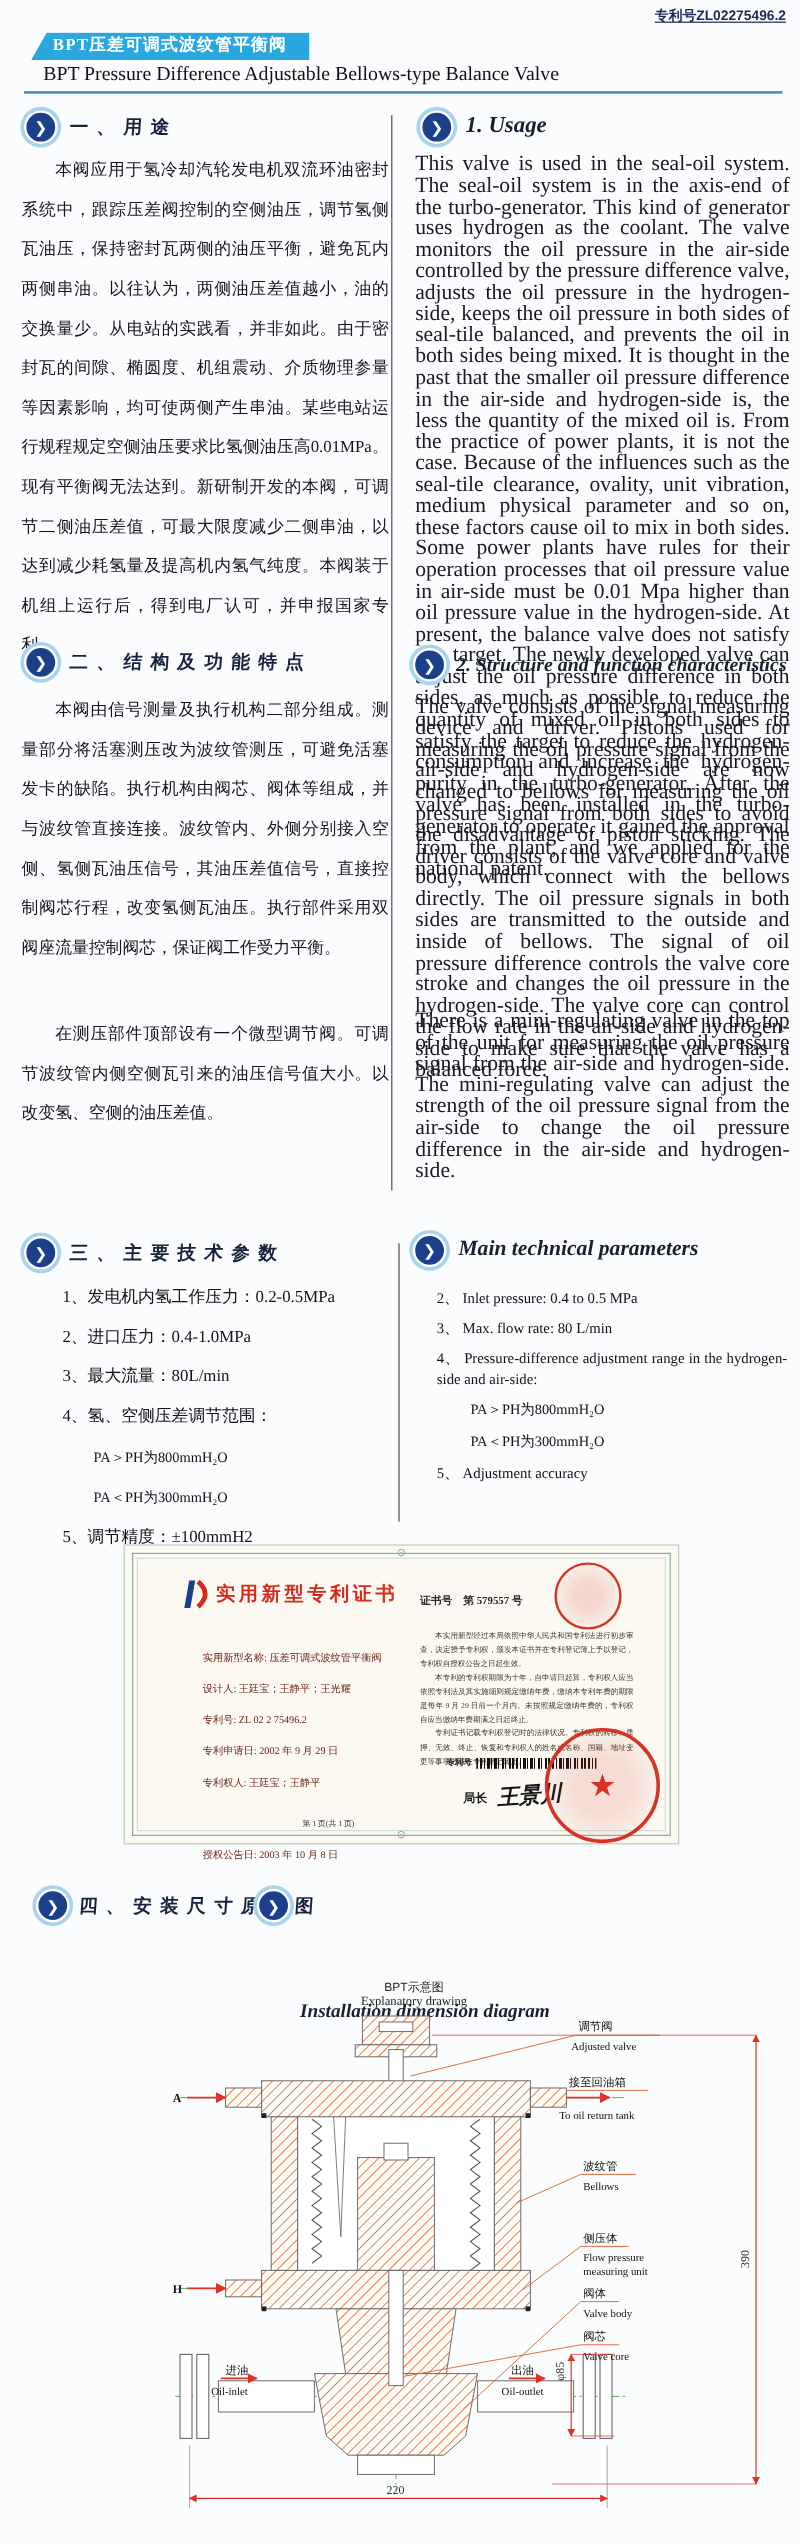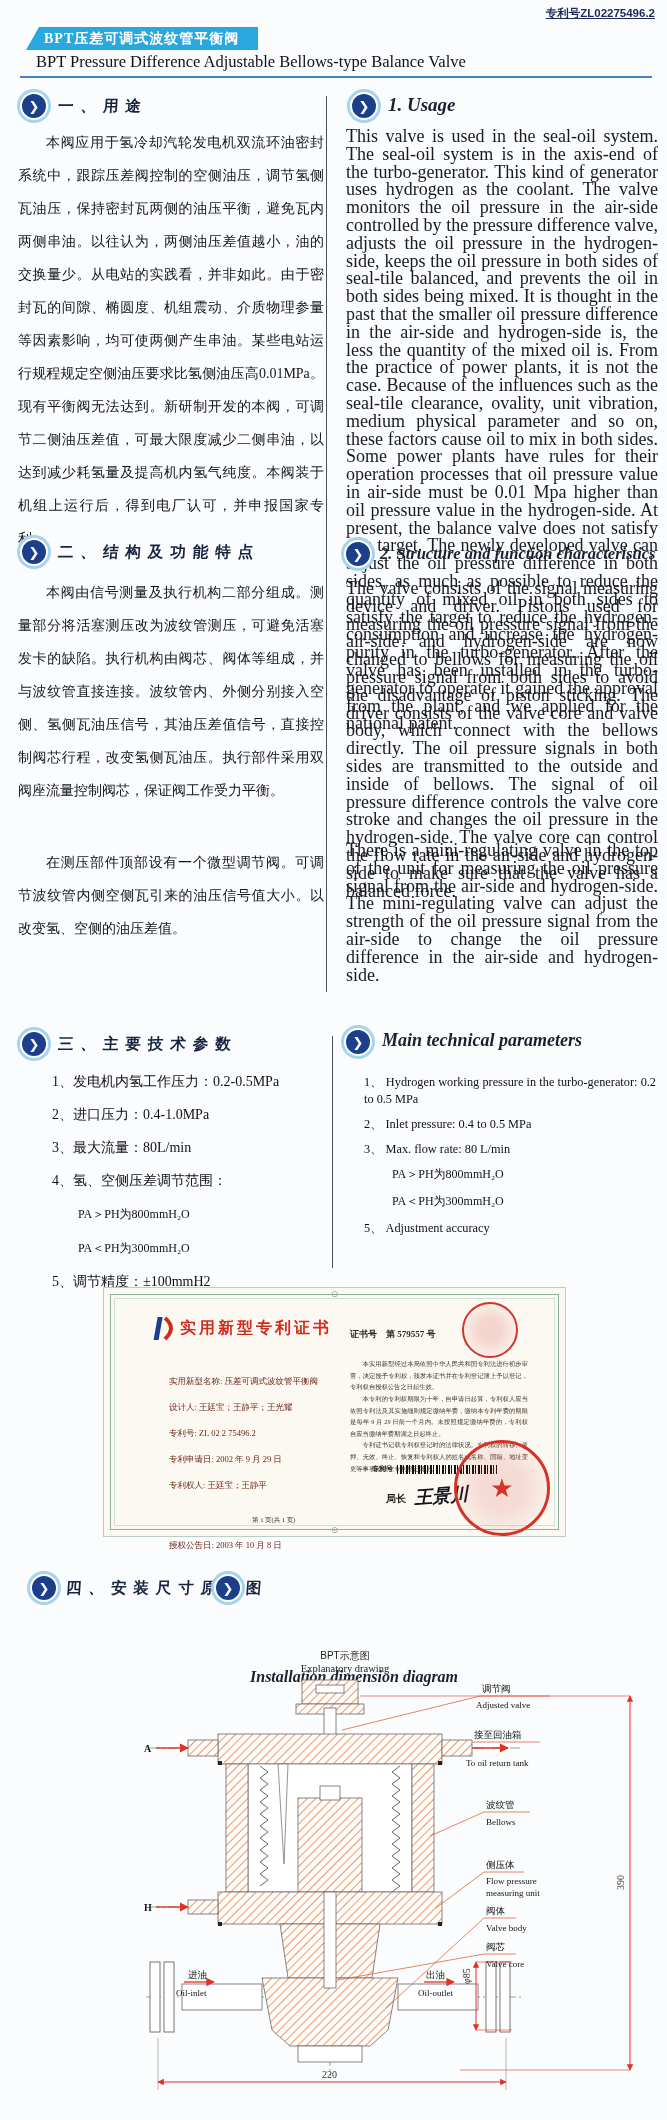--- a/index.html
+++ b/index.html
@@ -136,23 +136,23 @@
   <div class="sub">PA＞PH为800mmH₂O</div>
   <div class="sub">PA＜PH为300mmH₂O</div>
   <div>5、调节精度：±100mmH2</div>
 </div>
 
 <div class="abs sec-icon" style="left:344px;top:1028px;">
     <span>❯</span>
   </div>
 <div class="abs h-en" style="left:382px;top:1030px;font-size:18px;">Main technical parameters</div>
 <div class="abs param-en" style="left:364px;top:1074px;width:292px;">
-  <div>1、 Hydrogen working pressure in the turbo-generator: 0.2 to  0.5 MPa</div>
   <div>2、 Inlet pressure: 0.4 to 0.5 MPa</div>
   <div>3、 Max. flow rate: 80 L/min</div>
+  <div>4、 Pressure-difference adjustment range in the hydrogen-side and air-side:</div>
   <div class="sub">PA＞PH为800mmH₂O</div>
   <div class="sub">PA＜PH为300mmH₂O</div>
   <div>5、 Adjustment accuracy</div>
 </div>
 
 <div class="abs cert">
   <div class="cert-frame"></div>
   <div class="cert-orn" style="top:1px;">⊙</div>
   <div class="cert-orn" style="bottom:1px;">⊙</div>
   <div class="cert-logo">

